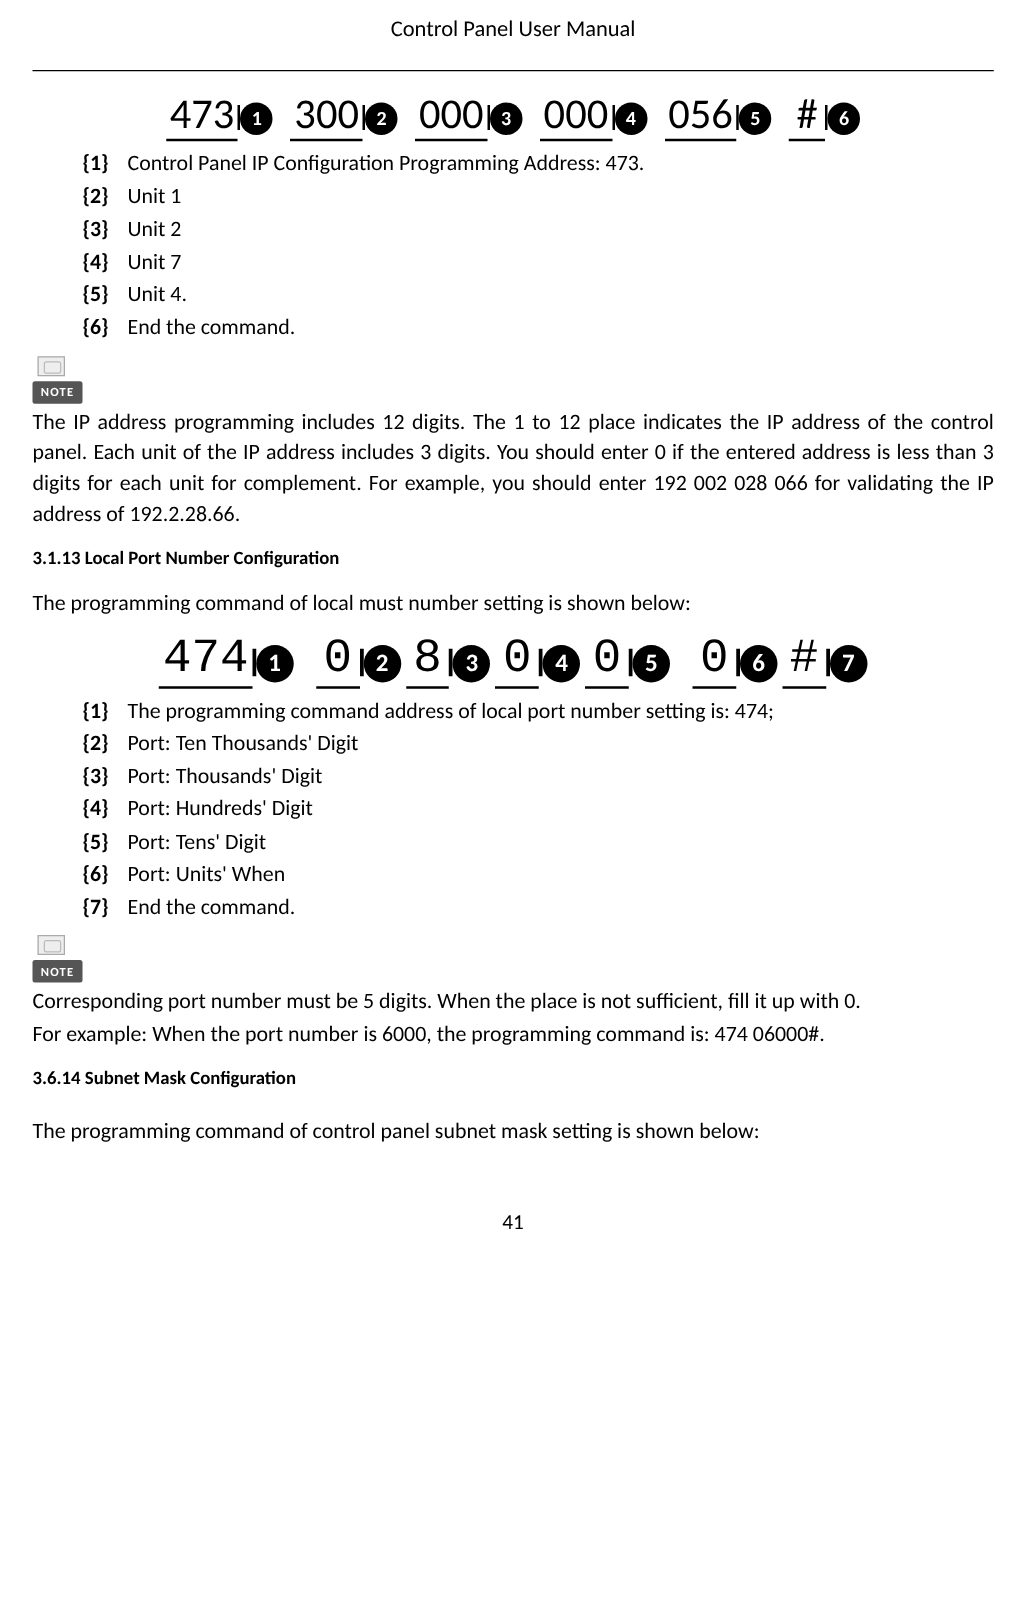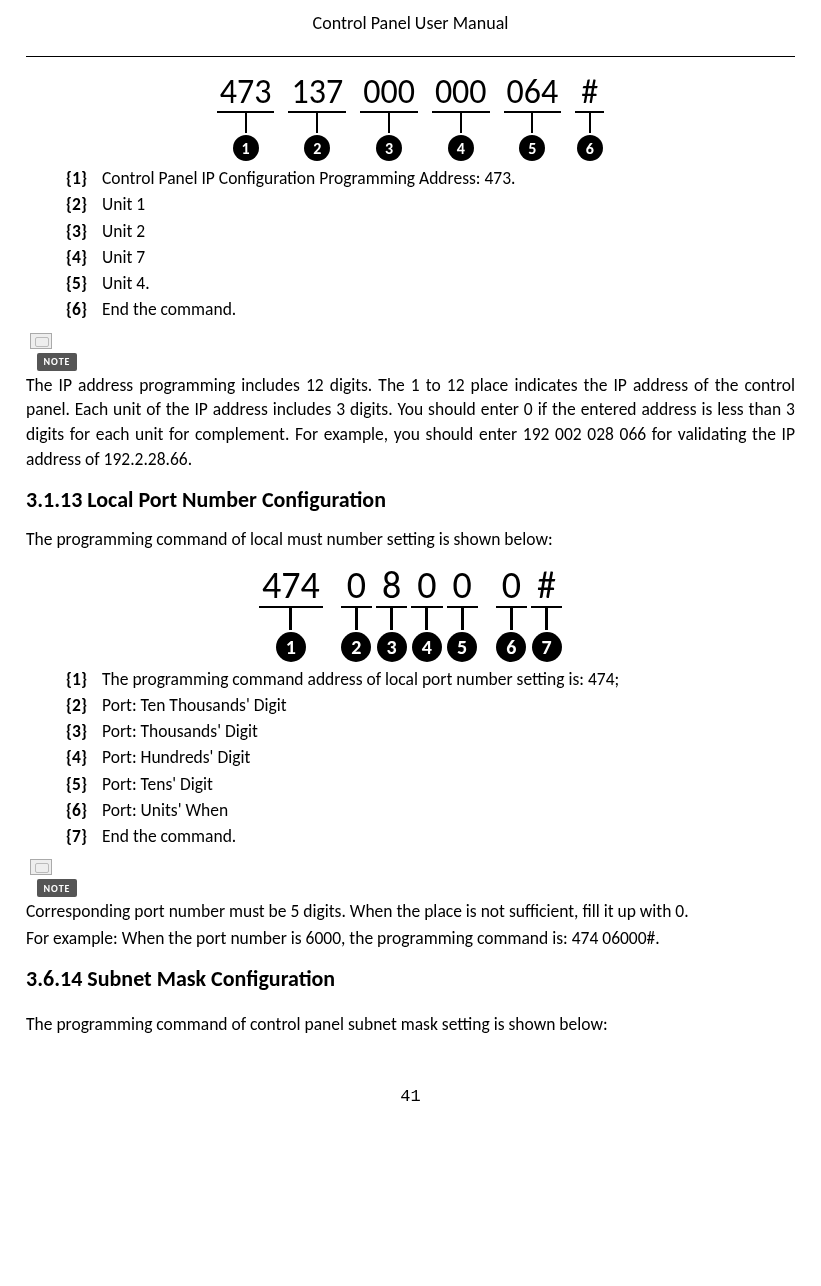--- a/index.html
+++ b/index.html
@@ -19,21 +19,21 @@
       margin-bottom: 18px;
     }
     .diagram-row {
       display: flex;
       justify-content: center;
       gap: 2px;
       margin-bottom: 2px;
     }
     .diag-item {
       display: inline-flex;
-      flex-direction: column;
+      flex-direction: row;
       align-items: center;
     }
     .diag-text {
       font-size: 34px;
       line-height: 1;
       font-weight: 400;
       border-bottom: 2px solid #000;
       padding: 0 3px 2px 3px;
       min-width: 18px;
       text-align: center;
@@ -50,21 +50,21 @@
       justify-content: center;
       width: 26px;
       height: 26px;
       border-radius: 50%;
       background: #000;
       color: #fff;
       font-weight: 700;
       font-size: 16px;
       margin-top: 2px;
     }
-    .diag2 .diag-text { font-size: 38px; }
+    .diag2 .diag-text { font-size: 38px; font-family: Liberation Mono, monospace; }
     .diag2 .diag-stem { height: 22px; width: 3px; }
     .diag2 .diag-num { width: 30px; height: 30px; font-size: 20px; }
     .diag-gap { width: 10px; }
     .list-block { padding: 2px 0 4px 40px; }
     .list-block .row { display: flex; font-size: 17.5px; line-height: 1.5; }
     .list-block .key { font-weight: 700; width: 36px; flex: 0 0 36px; }
     .list-block .val { flex: 1; }
     .note-icon {
       width: 40px;
       height: 38px;
@@ -79,83 +79,82 @@
       background: #eee;
     }
     .note-icon-top::after{
       content:"";
       position:absolute; left:4px; top:3px;
       width:12px; height:8px;
       border:1px solid #bbb; border-radius:2px;
     }
     .note-icon-bot {
       position: absolute;
-      bottom: 0; left: 15px;
+      bottom: 0; left: 4px;
       width: 40px; height: 18px;
       background: #555;
       color: #fff;
       font-size: 10px;
       font-weight: 700;
       letter-spacing: 1px;
       display: flex;
       align-items: center;
       justify-content: center;
       border-radius: 2px;
     }
     .body-p {
       font-size: 17.5px;
       line-height: 1.42;
       text-align: justify;
       margin: 2px 0 14px 0;
     }
     .body-p.noj { text-align: left; }
     h2.section {
-      font-size: 22px;
+      font-size: 15px;
       font-weight: 700;
       margin: 6px 0 14px 0;
     }
     .page-num {
       text-align: center;
       font-size: 17px;
       margin-top: 50px;
-      font-family: Liberation Mono, monospace;
     }
   </style>
 </head>
 <body>
 
 <div class="header-title">Control Panel User Manual</div>
 
 <div class="diagram-row">
   <span class="diag-item">
     <span class="diag-text">473</span>
     <span class="diag-stem"></span>
     <span class="diag-num">1</span>
   </span>
   <span class="diag-gap"></span>
   <span class="diag-item">
-    <span class="diag-text">137</span>
+    <span class="diag-text">300</span>
     <span class="diag-stem"></span>
     <span class="diag-num">2</span>
   </span>
   <span class="diag-gap"></span>
   <span class="diag-item">
     <span class="diag-text">000</span>
     <span class="diag-stem"></span>
     <span class="diag-num">3</span>
   </span>
   <span class="diag-gap"></span>
   <span class="diag-item">
     <span class="diag-text">000</span>
     <span class="diag-stem"></span>
     <span class="diag-num">4</span>
   </span>
   <span class="diag-gap"></span>
   <span class="diag-item">
-    <span class="diag-text">064</span>
+    <span class="diag-text">056</span>
     <span class="diag-stem"></span>
     <span class="diag-num">5</span>
   </span>
   <span class="diag-gap"></span>
   <span class="diag-item">
     <span class="diag-text narrow">#</span>
     <span class="diag-stem"></span>
     <span class="diag-num">6</span>
   </span>
 </div>

